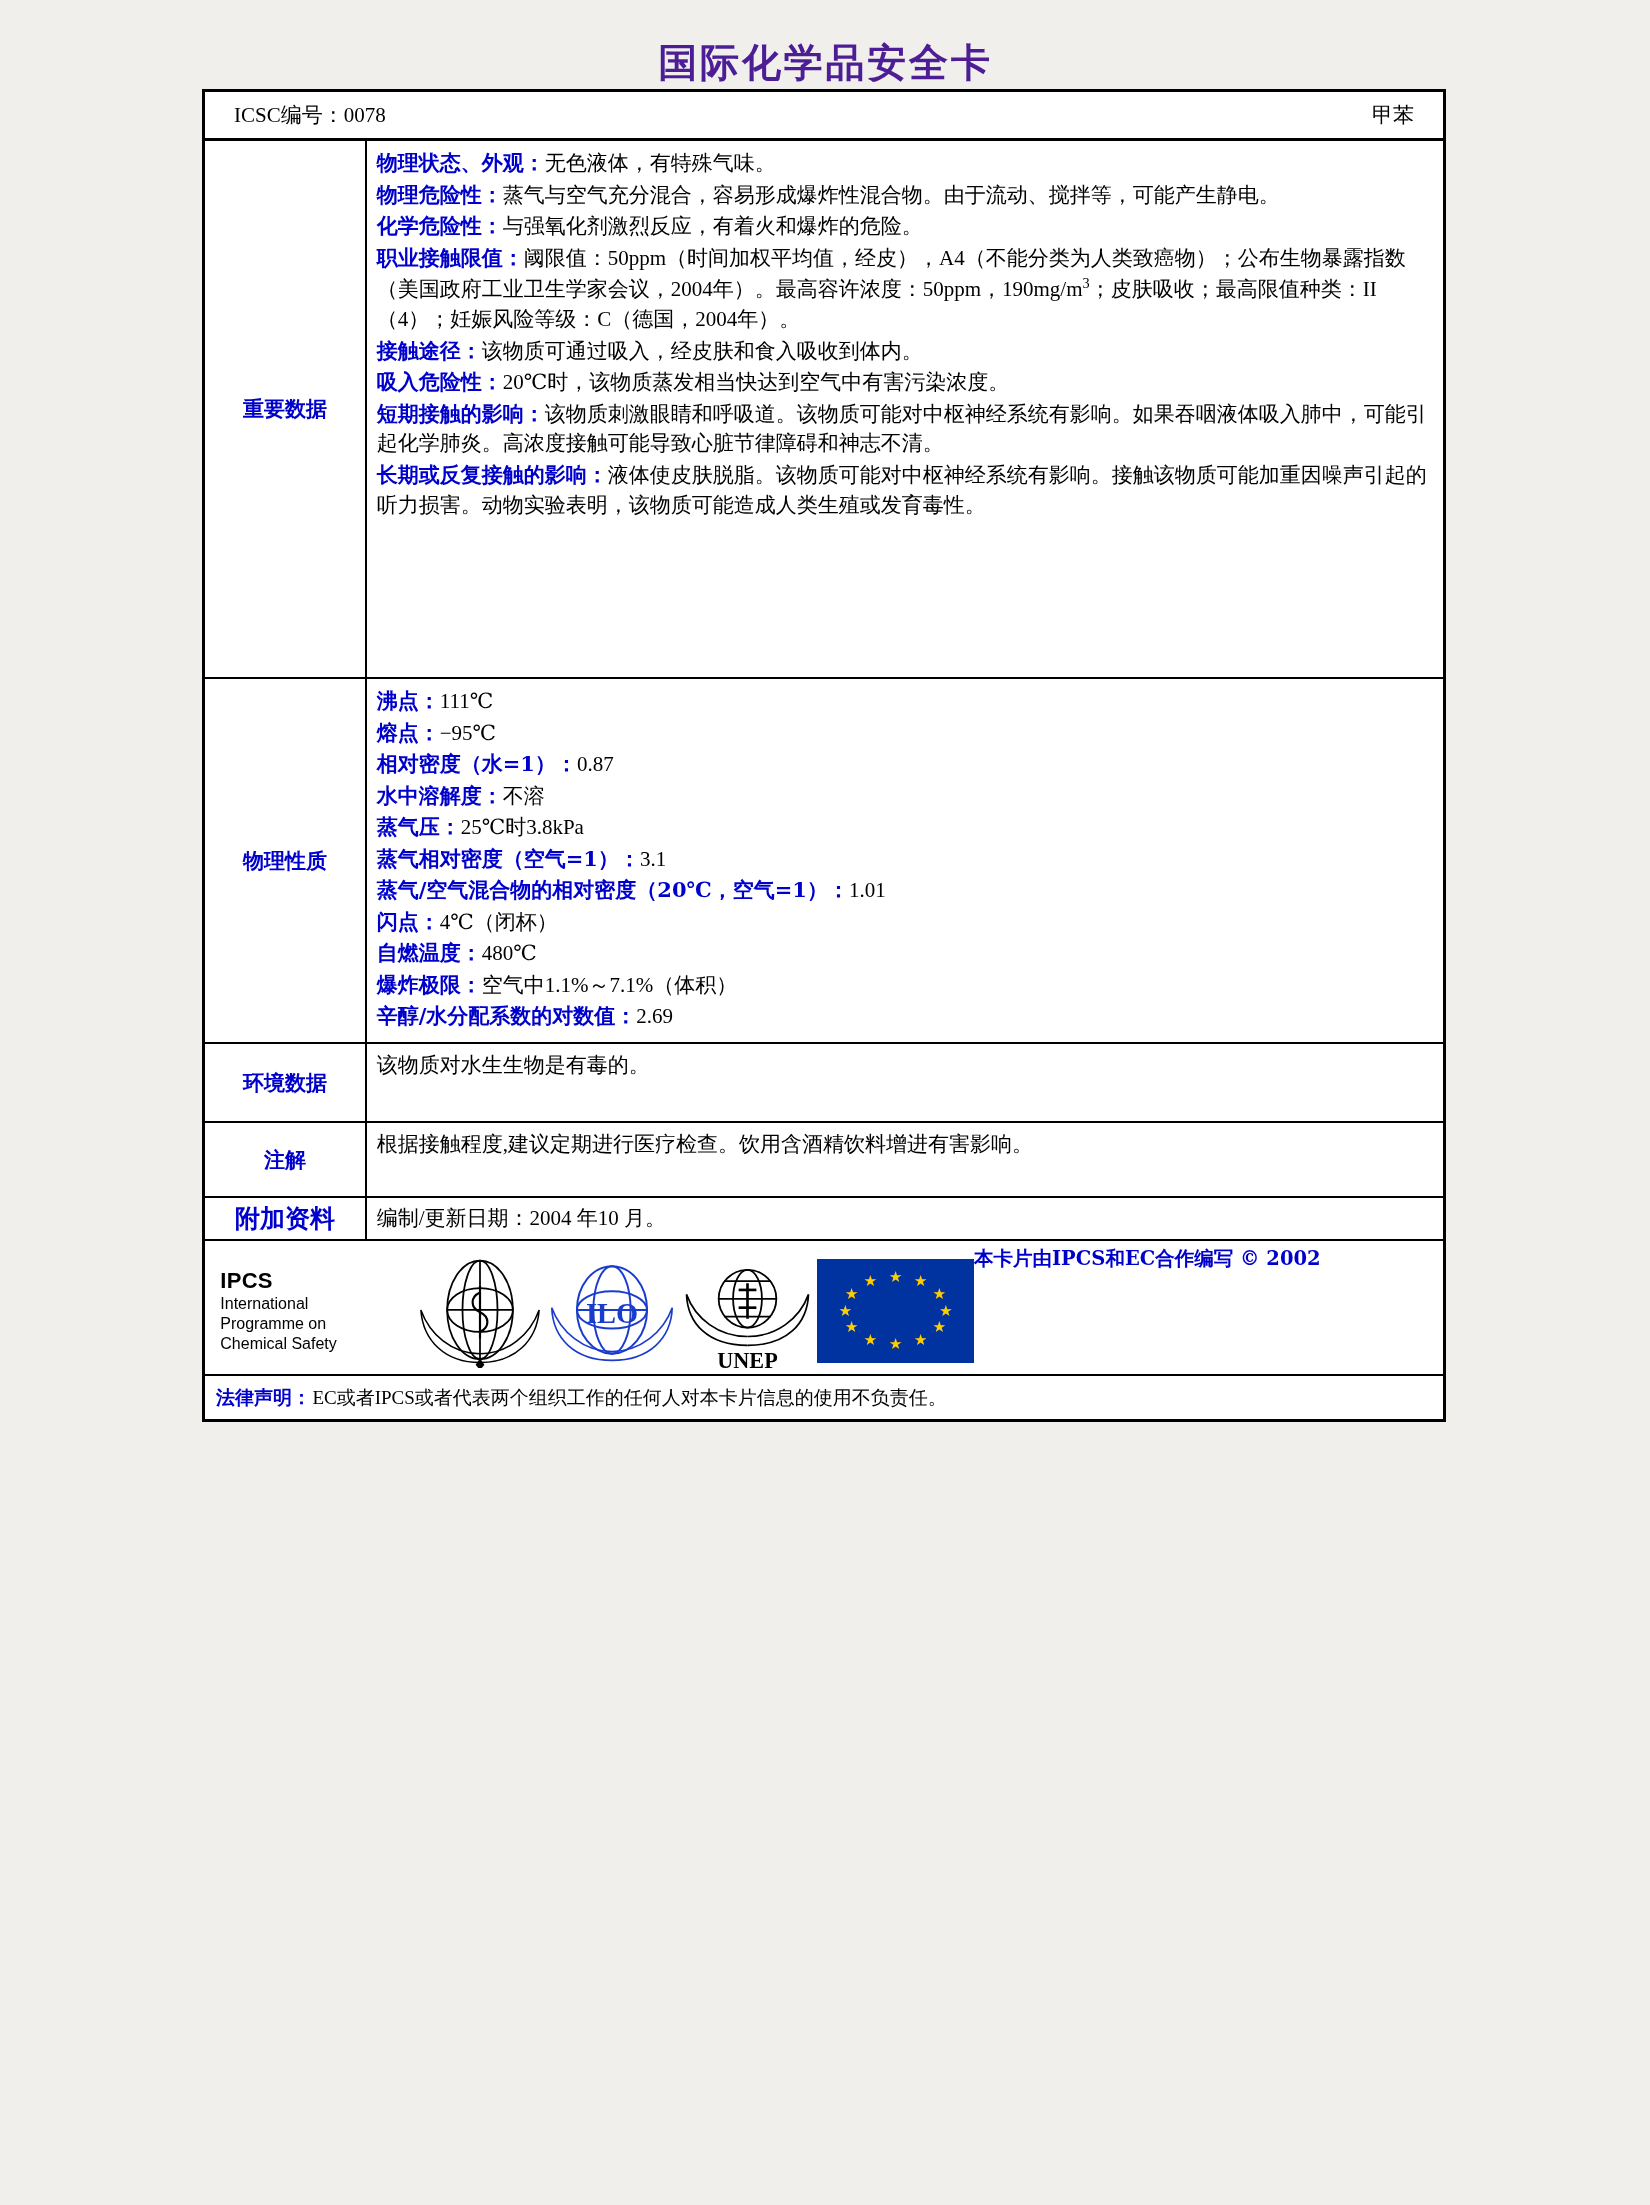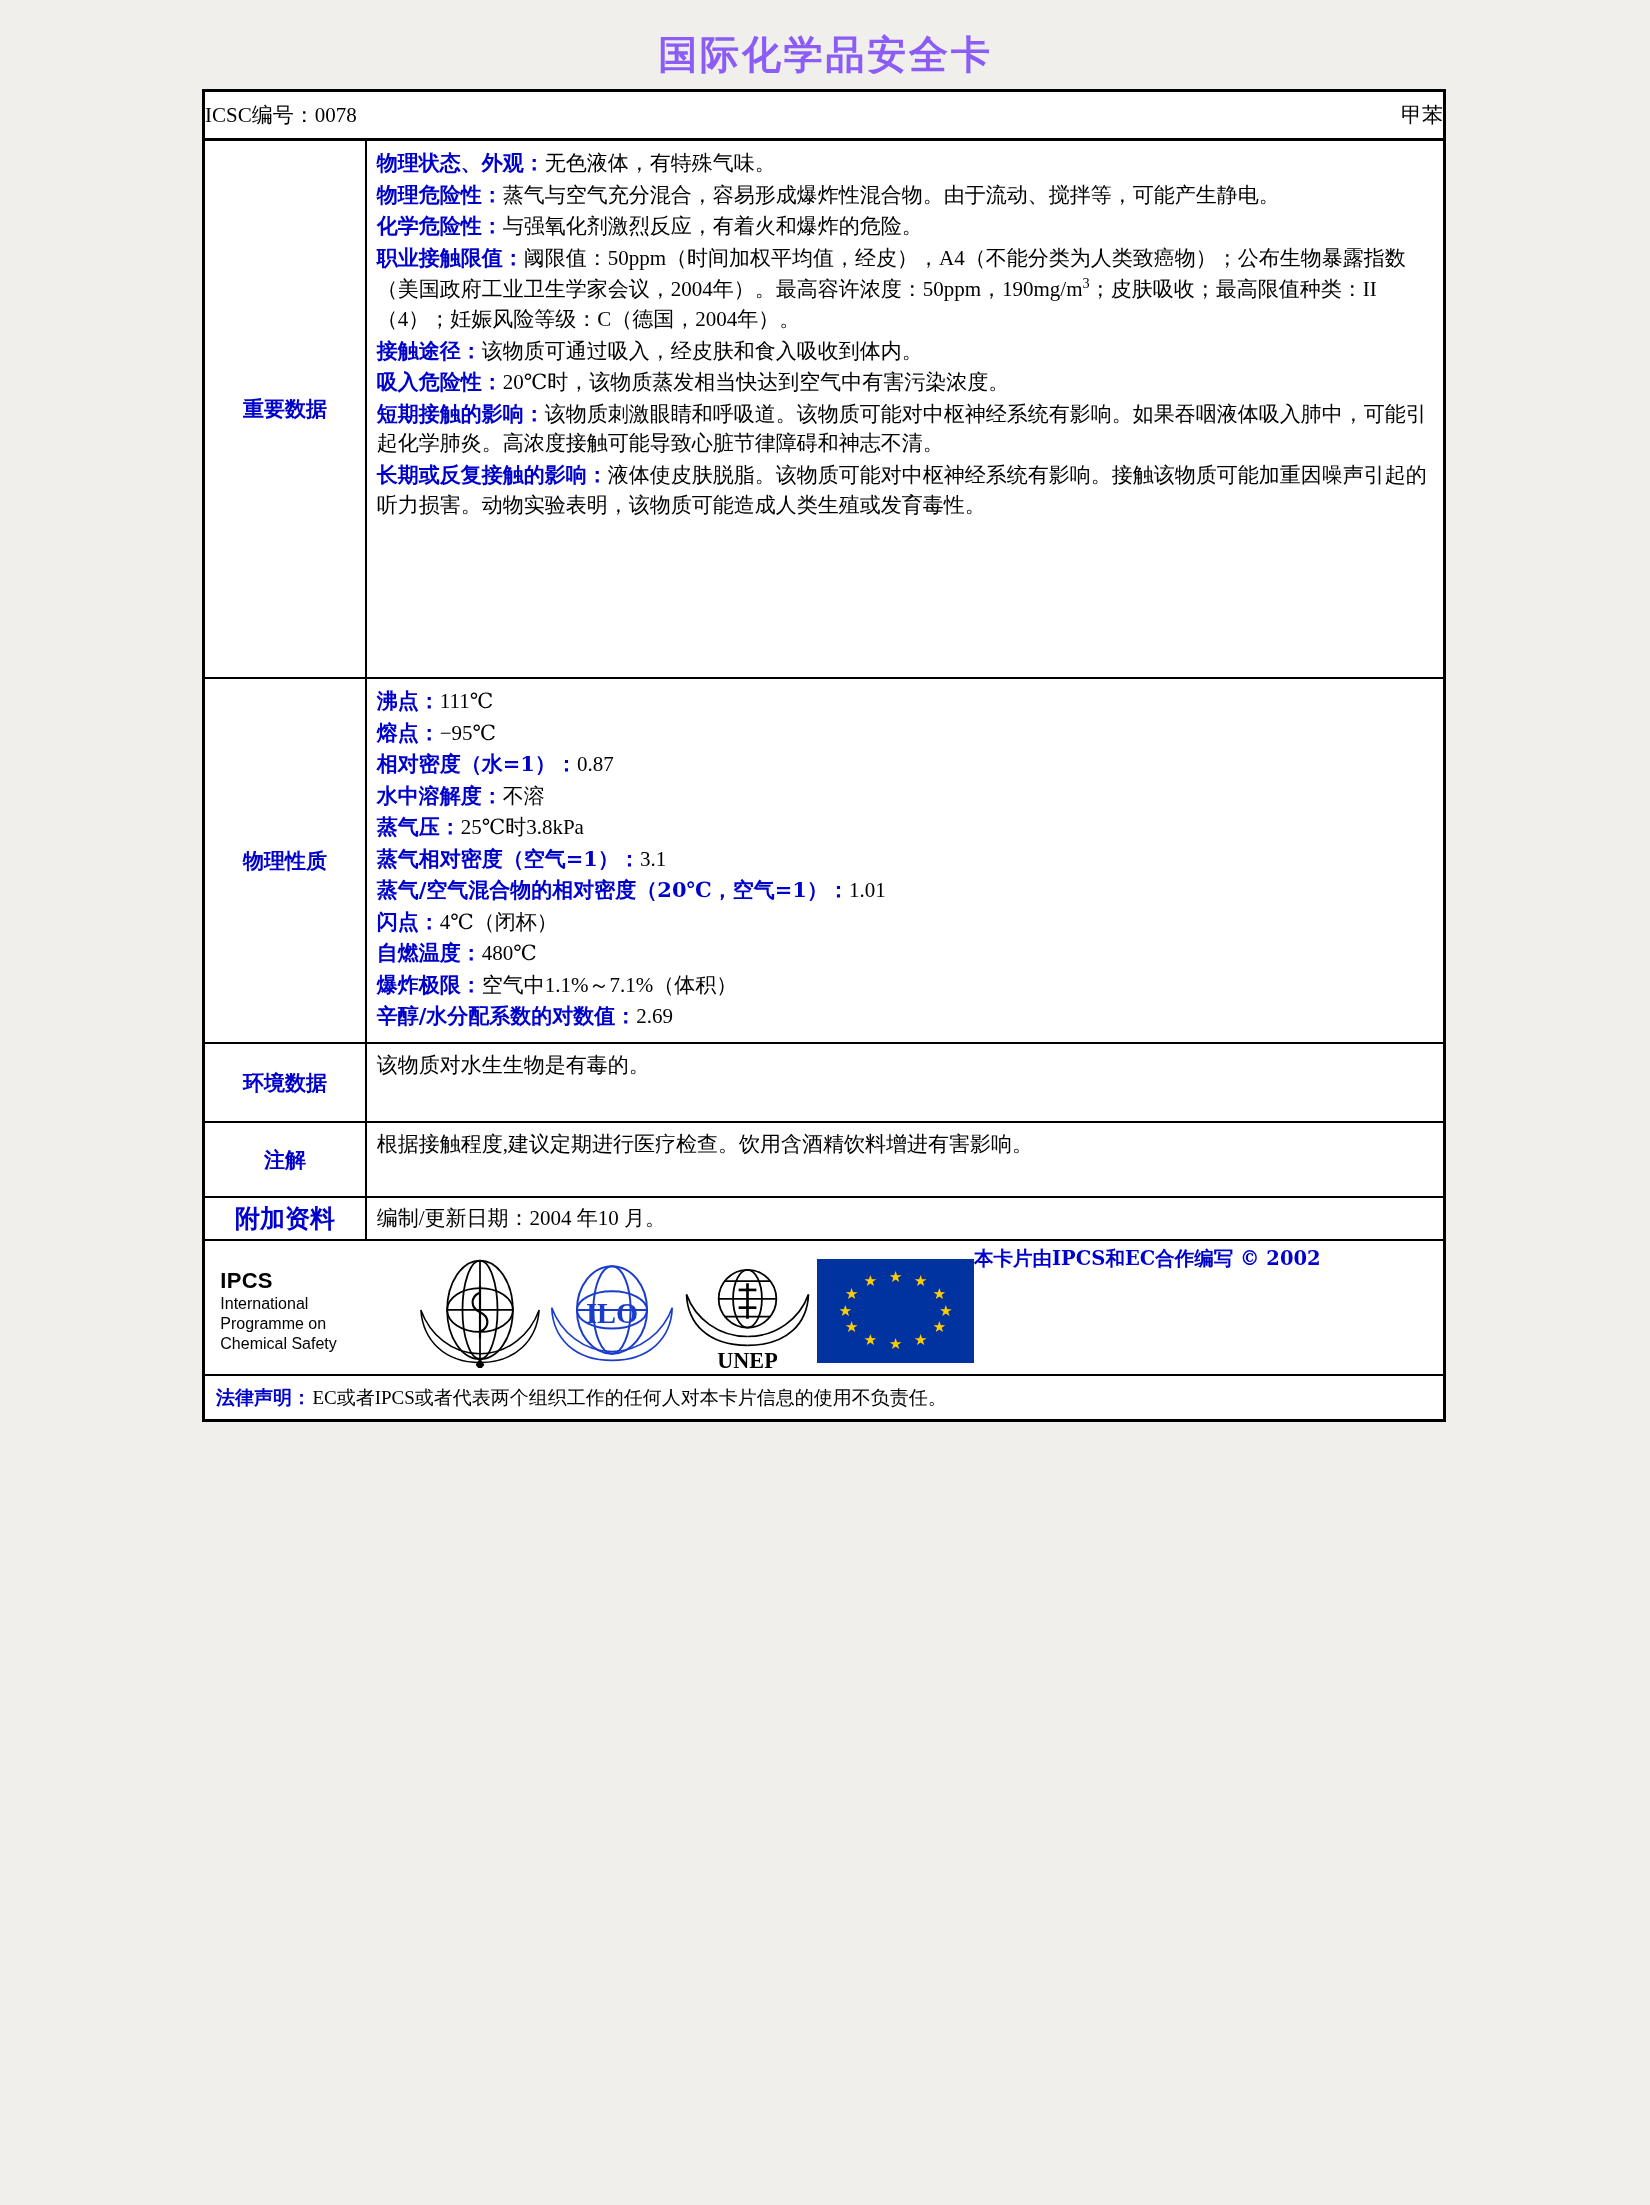--- a/index.html
+++ b/index.html
@@ -14,26 +14,26 @@
   }
   .page {
     width: 1651px;
     height: 2205px;
     position: relative;
     background: #f0efec;
     box-sizing: border-box;
   }
   .doc-title {
     text-align: center;
-    color: #8b5cf6;
+    color: #4c1d95;
     font-family: "DejaVu Serif", "Liberation Serif", serif;
     font-weight: bold;
     font-size: 39px;
     letter-spacing: 2.8px;
-    padding-top: 28px;
+    padding-top: 36px;
     padding-bottom: 12.5px;
   }
   .card {
     position: absolute;
     left: 202px;
     top: 89px;
     width: 1244px;
     border: 3.5px solid #000;
     background: #fff;
     box-sizing: border-box;
@@ -43,21 +43,21 @@
     border-bottom: 2.1px solid #000;
   }
   .row:last-child {
     border-bottom: none;
   }
   .hdr-row {
     display: flex;
     border-bottom: 3.5px solid #000;
     height: 46px;
     align-items: center;
-    padding: 0 0;
+    padding: 0 29px;
     font-size: 21px;
   }
   .hdr-left { flex: 1; }
   .hdr-right { text-align: right; }
   .label-cell {
     width: 162px;
     min-width: 162px;
     border-right: 2.1px solid #000;
     color: #0000cc;
     font-weight: bold;

